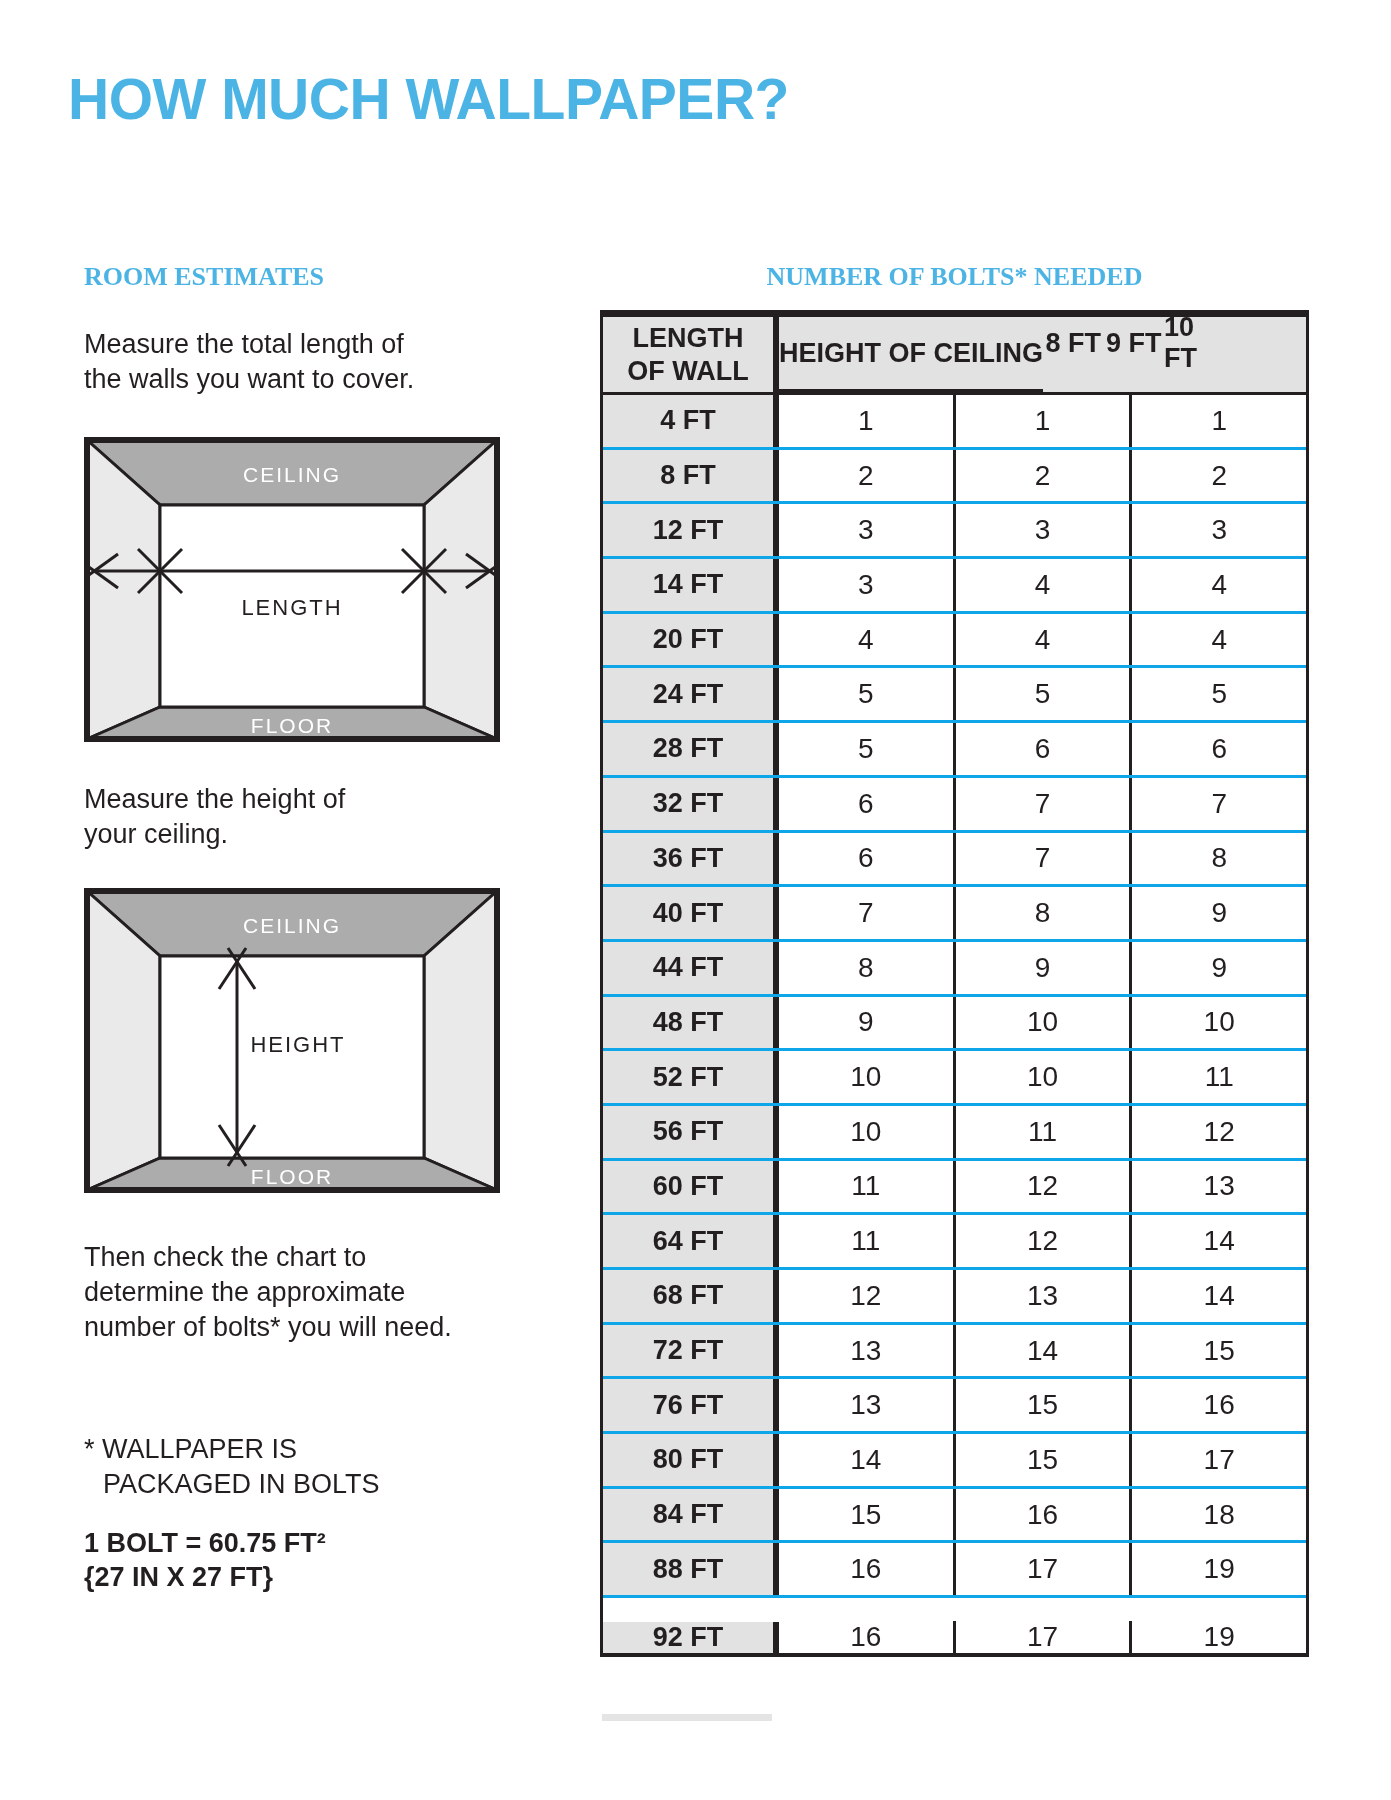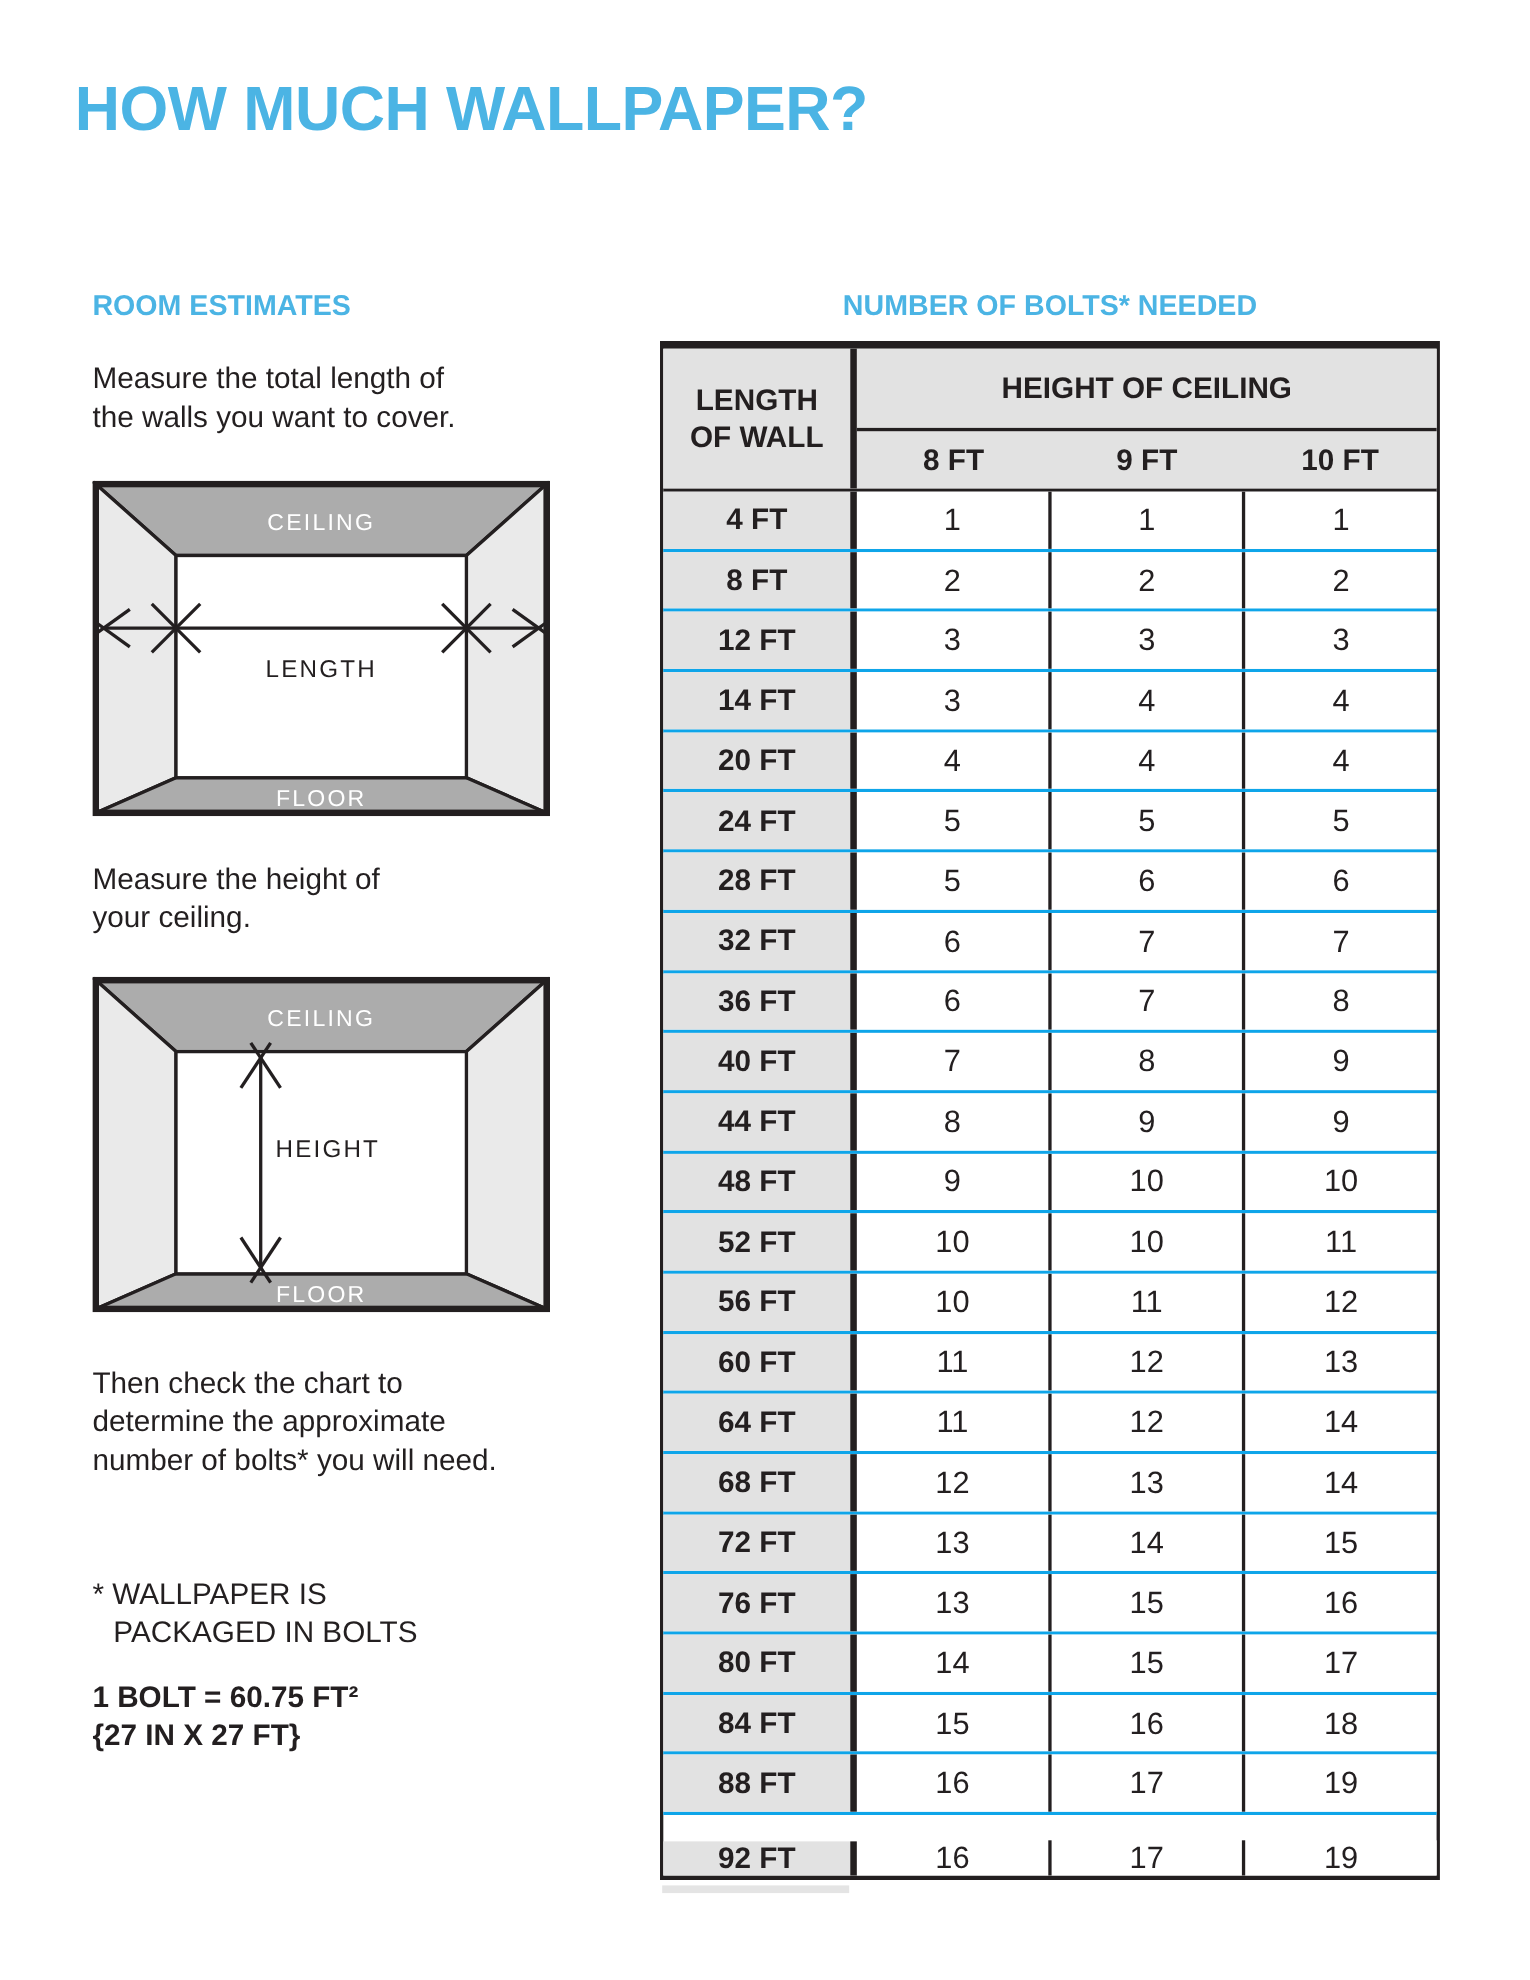--- a/index.html
+++ b/index.html
@@ -7,21 +7,21 @@
     position:relative; width:1391px; height:1800px; background:#ffffff;
     font-family:"Liberation Sans", sans-serif; color:#231F20; overflow:hidden;
   }
   .abs { position:absolute; }
 
   .title {
     left:68px; top:66px; font-size:57px; font-weight:bold; color:#4BB4E4;
     letter-spacing:-0.5px; white-space:nowrap;
   }
   .section-head {
-    font-size:26px; font-weight:bold; color:#4BB4E4; white-space:nowrap;
+    font-size:26px; font-weight:bold; color:#4BB4E4; white-space:nowrap;font-family:Liberation Serif, serif;
   }
   .room-estimates-head { left:84px; top:262px; }
   .bolts-head { left:600px; top:262px; width:709px; text-align:center; }
 
   .body-text {
     left:84px; font-size:27px; line-height:35px; color:#231F20; white-space:pre-line;
   }
   .step1 { top:327px; }
   .step2 { top:782px; }
   .step3 { top:1240px; }
@@ -41,21 +41,21 @@
     border-left:3px solid #231F20; border-right:3px solid #231F20;
     background:#fff;
   }
   .hrow { display:flex; border-bottom:3px solid #231F20; }
   .rlabel {
     width:176px; box-sizing:border-box; border-right:6px solid #231F20;
     background:#E2E2E2; display:flex; align-items:center; justify-content:center;
     font-weight:bold; font-size:27px; flex:none;
   }
   .head-col1 { text-align:center; white-space:pre-line; line-height:33px; }
-  .hright { flex:1; display:flex; flex-direction:column; background:#E2E2E2; }
+  .hright { flex:1; display:flex; flex-direction:row; background:#E2E2E2; }
   .hceil {
     height:75px; box-sizing:border-box; border-bottom:3px solid #231F20;
     display:flex; align-items:center; justify-content:center;
     font-weight:bold; font-size:27px;
   }
   .hsub { height:52px; display:flex; }
   .hcell {
     flex:1; display:flex; align-items:center; justify-content:center;
     font-weight:bold; font-size:27px;
   }

